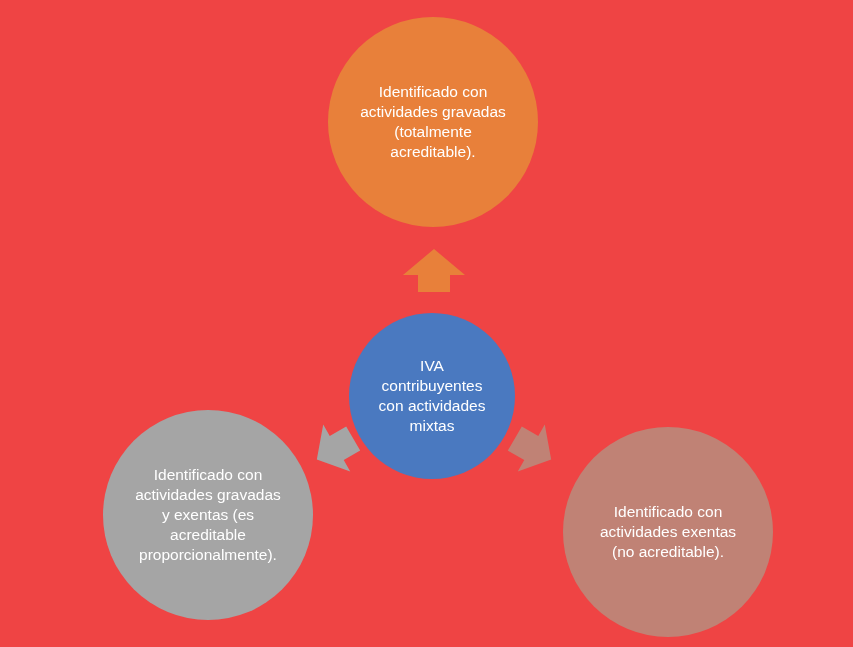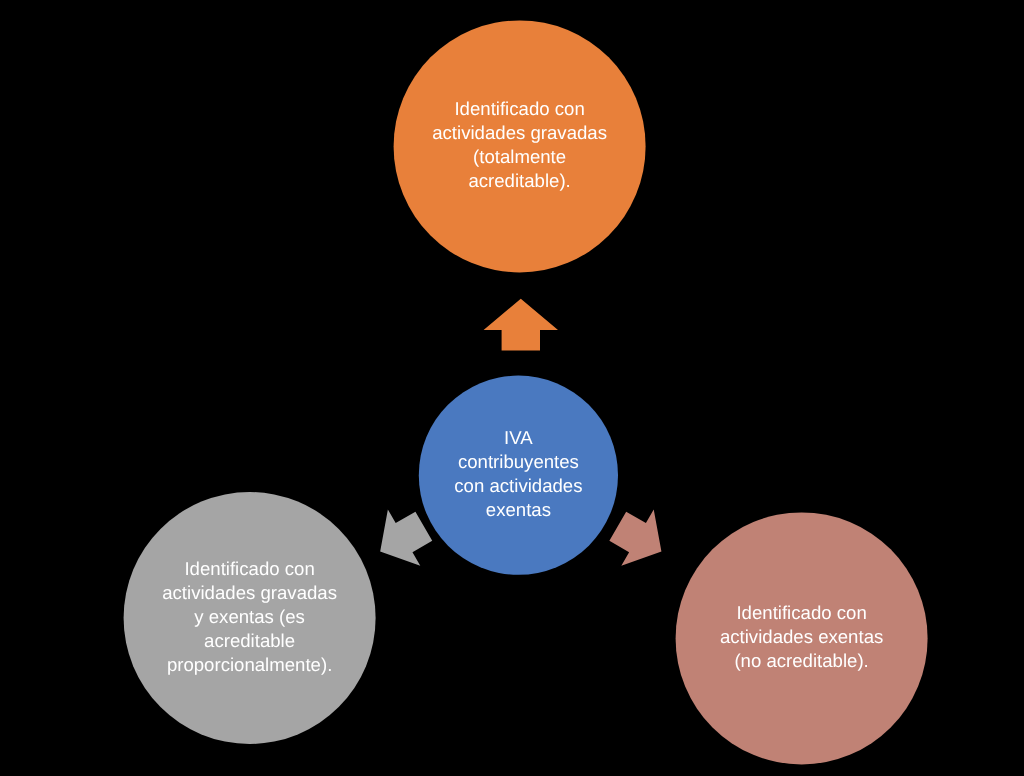--- a/index.html
+++ b/index.html
@@ -8,21 +8,21 @@
     padding: 0;
     background: #ffffff;
   }
   body {
     font-family: "Liberation Sans", sans-serif;
   }
   #canvas {
     position: relative;
     width: 853px;
     height: 647px;
-    background: #000000;
+    background: #ef4444;
     overflow: hidden;
   }
   .node {
     position: absolute;
     border-radius: 50%;
     display: flex;
     align-items: center;
     justify-content: center;
     box-sizing: border-box;
     text-align: center;
@@ -109,21 +109,21 @@
   <div class="arrow" id="arrow-up" style="left:403px; top:249px; width:62px; height:43px;">
     <svg width="62" height="43" viewBox="0 0 62 43" aria-hidden="true">
       <polygon points="31,0 62,26 47,26 47,43 15,43 15,26 0,26" fill="#E8803A"></polygon>
     </svg>
   </div>
 
   <div class="node" id="node-center">
     <span class="node-label">IVA
 contribuyentes
 con actividades
-exentas</span>
+mixtas</span>
   </div>
 
   <div class="arrow" id="arrow-down-left" style="left:304px; top:418px; width:62px; height:62px;">
     <svg width="62" height="62" viewBox="0 0 62 62" aria-hidden="true">
       <g transform="rotate(-120 31 31)">
         <polygon points="31,10 58,33 45,33 45,52 17,52 17,33 4,33" fill="#A5A5A5"></polygon>
       </g>
     </svg>
   </div>
 

